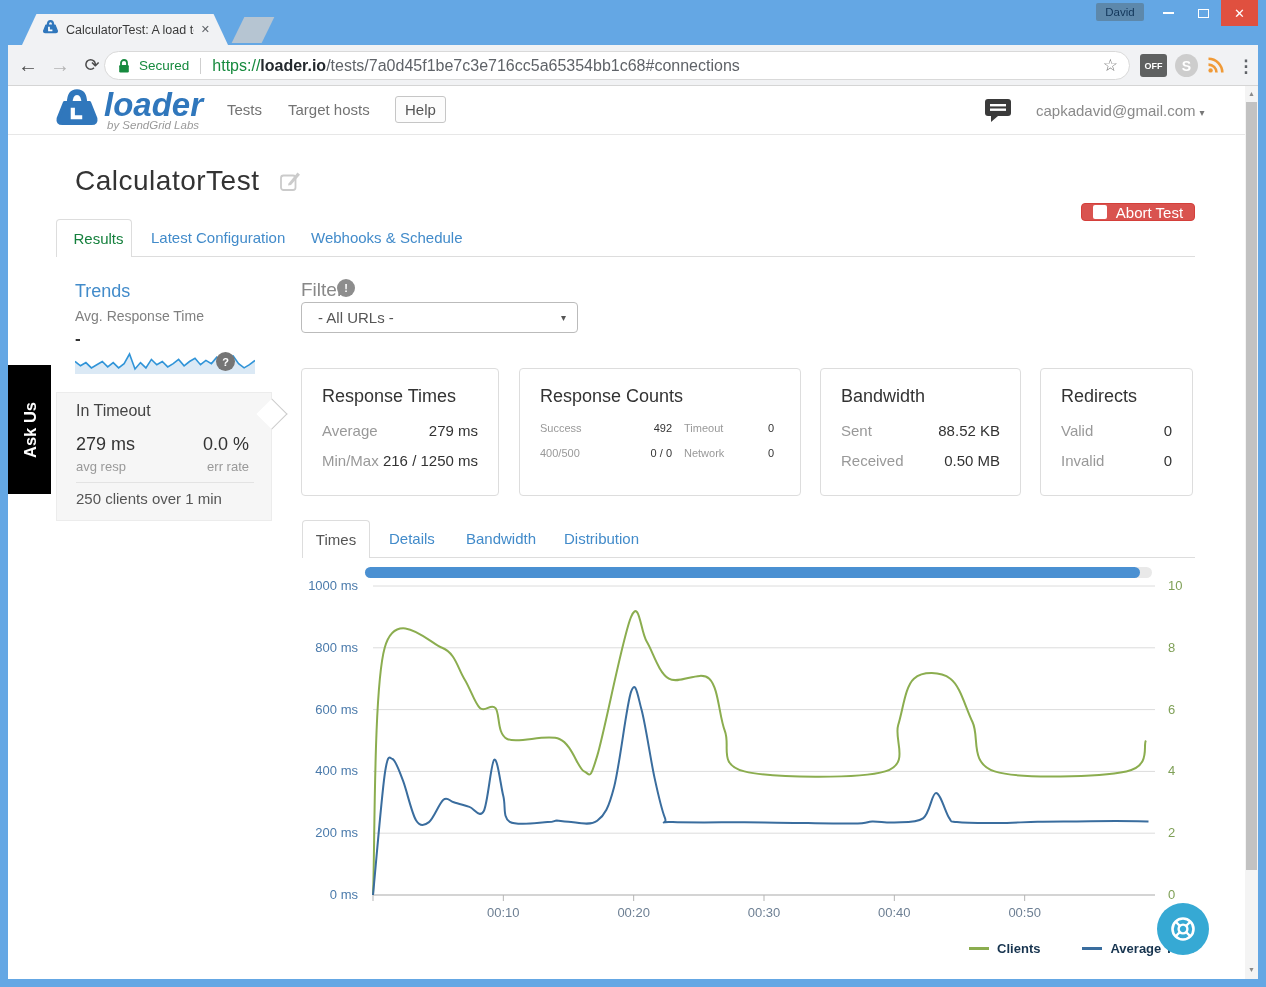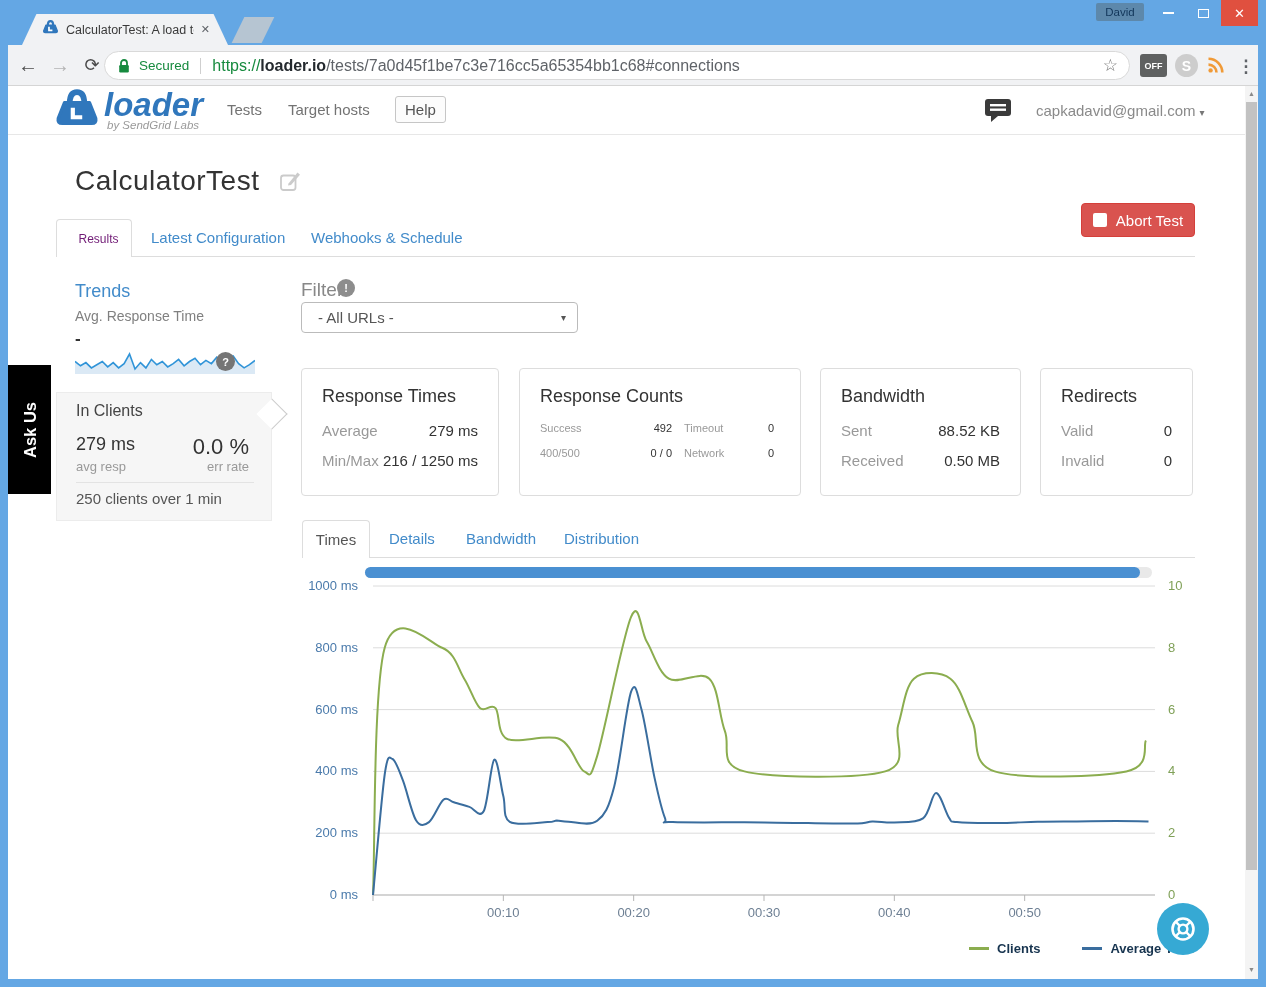--- a/index.html
+++ b/index.html
@@ -61,46 +61,46 @@
   #nav-tests { left:227px; }
   #nav-target-hosts { left:288px; }
   #nav-help { left:395px; top:96px; border:1px solid #c6c6c6; border-radius:3px; background:#fcfcfc; padding:4px 9px; color:#555; }
   #chat-button { position:absolute; left:984px; top:98px; cursor:pointer; }
   #account-menu { position:absolute; left:1036px; top:102px; font-size:15px; color:#8a8a8a; cursor:pointer; }
   #account-caret { font-size:10px; color:#777; margin-left:4px; }
 
   
   #page-title { position:absolute; left:75px; top:165px; font-size:28px; color:#333; letter-spacing:0.5px; }
   #edit-title { position:absolute; left:280px; top:171px; }
-  #abort-button { position:absolute; left:1081px; top:203px; width:114px; height:34px; background:#d9534f; border:1px solid #d43f3a;
+  #abort-button { position:absolute; left:1081px; top:203px; width:114px; height:18px; background:#d9534f; border:1px solid #d43f3a;
     border-radius:4px; display:flex; align-items:center; justify-content:center; gap:9px; cursor:pointer; }
   #abort-button .stop-square { width:14px; height:14px; background:#fff; border-radius:2px; }
   #abort-label { color:#fff; font-size:15px; }
 
   
   #main-tabs-rule { position:absolute; left:56px; top:256px; width:1139px; height:1px; background:#ddd; }
   #tab-results { position:absolute; left:56px; top:219px; width:76px; height:38px; background:#fff; border:1px solid #ddd;
     border-bottom:none; border-radius:4px 4px 0 0; display:flex; align-items:center; justify-content:center;
-    font-size:12px; color:#701a75; z-index:2;padding-left:9px; }
+    font-size:15px; color:#15803d; z-index:2;padding-left:9px; }
   .page-tab-link { position:absolute; top:229px; font-size:15px; color:#428bca; cursor:pointer; }
   #tab-latest-config { left:151px; }
   #tab-webhooks { left:311px; }
 
   
   #trends-title { position:absolute; left:75px; top:281px; font-size:18px; color:#428bca; }
   #trends-metric { position:absolute; left:75px; top:308px; font-size:14px; color:#808080; }
   #trends-value { position:absolute; left:75px; top:329px; font-size:17px; font-weight:bold; color:#333; }
   #sparkline-wrap { position:absolute; left:75px; top:348px; width:180px; height:26px; }
   #trends-help-badge { position:absolute; left:216px; top:352px; width:19px; height:19px; background:#757575; border-radius:50%;
     color:#fff; font-size:11px; font-weight:bold; display:flex; align-items:center; justify-content:center; z-index:2; }
   #status-panel { position:absolute; left:56px; top:392px; width:216px; height:129px; background:#f6f6f6; border:1px solid #ececec; }
   #status-text { position:absolute; left:19px; top:9px; font-size:16px; color:#444; }
   #avg-value { position:absolute; left:19px; top:41px; font-size:18px; color:#333; }
   #avg-label { position:absolute; left:19px; top:66px; font-size:13px; color:#999; }
-  #err-value { position:absolute; right:22px; top:41px; font-size:22px; color:#333; }
+  #err-value { position:absolute; right:22px; top:41px; font-size:18px; color:#333; }
   #err-label { position:absolute; right:22px; top:66px; font-size:13px; color:#999; }
   #panel-divider { position:absolute; left:19px; top:89px; width:178px; height:1px; background:#e3e3e3; }
   #clients-footer { position:absolute; left:19px; top:97px; font-size:15px; color:#555; }
   #panel-chevron { position:absolute; left:261px; top:403px; width:22px; height:22px; background:#fff;
     border-top:1px solid #ccc; border-right:1px solid #ccc; transform:rotate(45deg); }
   #ask-us { position:absolute; left:8px; top:365px; width:43px; height:129px; background:#000; cursor:pointer; }
   #ask-us span { position:absolute; left:50%; top:50%; transform:translate(-50%,-50%) rotate(-90deg); white-space:nowrap;
     color:#fff; font-weight:bold; font-size:16.5px; }
 
   
@@ -255,21 +255,21 @@
   <div id="trends-metric">Avg. Response Time</div>
   <div id="trends-value">-</div>
   <div id="sparkline-wrap">
     <svg id="sparkline-svg" width="180" height="26">
         <polygon points="0,26 0.0,13.5 5.5,17.8 10.9,14.6 16.4,19.9 21.8,16.7 27.3,13.5 32.7,18.9 38.2,14.6 43.6,19.9 49.1,15.6 54.5,6.0 60.0,21.0 65.5,14.6 70.9,19.9 76.4,11.4 81.8,16.7 87.3,13.5 92.7,18.9 98.2,15.6 103.6,11.4 109.1,17.8 114.5,13.5 120.0,10.3 125.5,16.7 130.9,12.4 136.4,15.6 141.8,9.2 147.3,13.5 152.7,10.3 158.2,8.1 163.6,15.6 169.1,19.9 174.5,16.7 180.0,12.4 180,26" fill="#dbe9f5"></polygon>
         <polyline points="0.0,13.5 5.5,17.8 10.9,14.6 16.4,19.9 21.8,16.7 27.3,13.5 32.7,18.9 38.2,14.6 43.6,19.9 49.1,15.6 54.5,6.0 60.0,21.0 65.5,14.6 70.9,19.9 76.4,11.4 81.8,16.7 87.3,13.5 92.7,18.9 98.2,15.6 103.6,11.4 109.1,17.8 114.5,13.5 120.0,10.3 125.5,16.7 130.9,12.4 136.4,15.6 141.8,9.2 147.3,13.5 152.7,10.3 158.2,8.1 163.6,15.6 169.1,19.9 174.5,16.7 180.0,12.4" fill="none" stroke="#3094d8" stroke-width="1.6"></polyline>
       </svg>
   </div>
   <div id="trends-help-badge">?</div>
   <div id="status-panel">
-    <div id="status-text">In Clients</div>
+    <div id="status-text">In Timeout</div>
     <div id="avg-value">279 ms</div>
     <div id="avg-label">avg resp</div>
     <div id="err-value">0.0 %</div>
     <div id="err-label">err rate</div>
     <div id="panel-divider"></div>
     <div id="clients-footer">250 clients over 1 min</div>
   </div>
   <div id="panel-chevron"></div>
   <div id="ask-us">
       <span>Ask Us</span>

